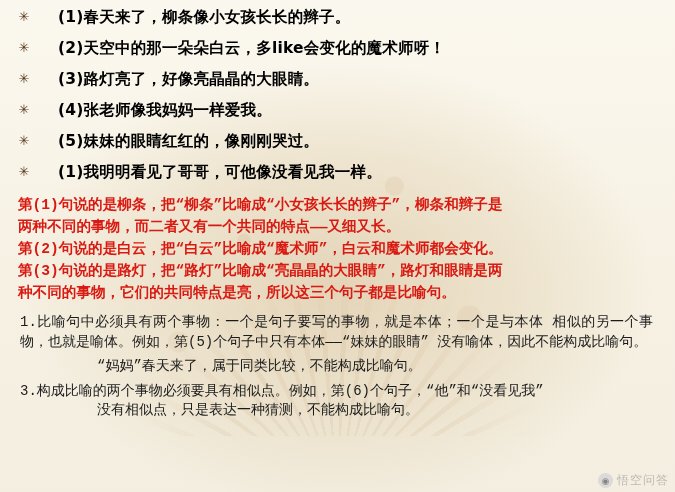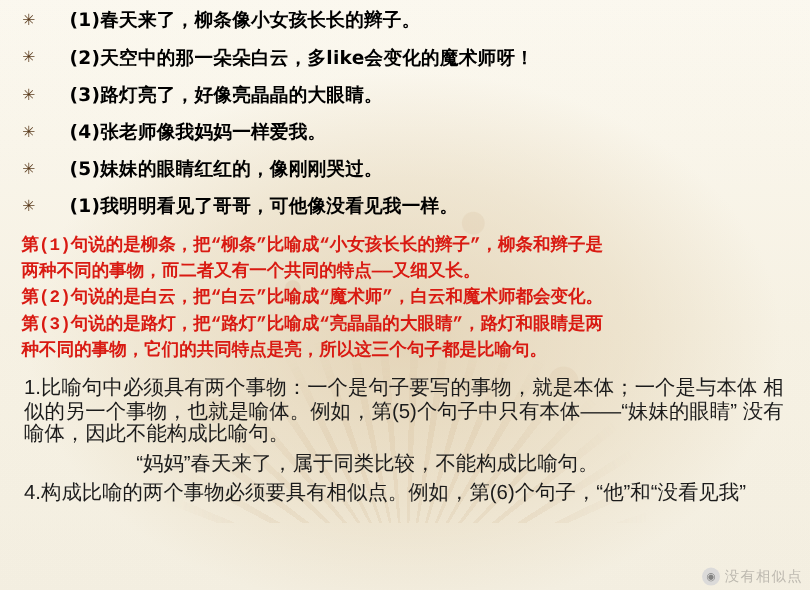--- a/index.html
+++ b/index.html
@@ -106,22 +106,22 @@
     color: #d91a12;
     line-height: 21px;
     text-align: justify;
   }
   
   .rules {
     margin: 9px 0 0 0;
     padding: 0 12px 0 10px;
   }
   .rule {
-    font-family: Liberation Sans, sans-serif;
-    font-size: 17px;
+    font-family: Liberation Mono, monospace;
+    font-size: 14px;
     color: #1b1b1b;
     line-height: 19.5px;
     margin-bottom: 5px;
     text-align: justify;
   }
   .rule .indent-wide {
     display: block;
     text-indent: 5.5em;
   }
   
@@ -200,23 +200,24 @@
     <div class="rules">
       <div class="rule">
         <span>1.比喻句中必须具有两个事物：一个是句子要写的事物，就是本体；一个是与本体</span>
         <span>相似的另一个事物，也就是喻体。例如，第(5)个句子中只有本体——“妹妹的眼睛”</span>
         <span>没有喻体，因此不能构成比喻句。</span>
       </div>
       <div class="rule">
         <span class="indent-wide">“妈妈”春天来了，属于同类比较，不能构成比喻句。</span>
       </div>
       <div class="rule">
-        <span>4.构成比喻的两个事物必须要具有相似点。例如，第(6)个句子，“他”和“没看见我”</span>
+        <span>3.构成比喻的两个事物必须要具有相似点。例如，第(6)个句子，“他”和“没看见我”</span>
+        <span class="indent-wide">没有相似点，只是表达一种猜测，不能构成比喻句。</span>
       </div>
     </div>
 
   </div>
 
   <div class="watermark">
     <span class="wm-logo">◉</span>
-    <span class="wm-text">没有相似点</span>
+    <span class="wm-text">悟空问答</span>
   </div>
 </div>
 
 </body></html>

